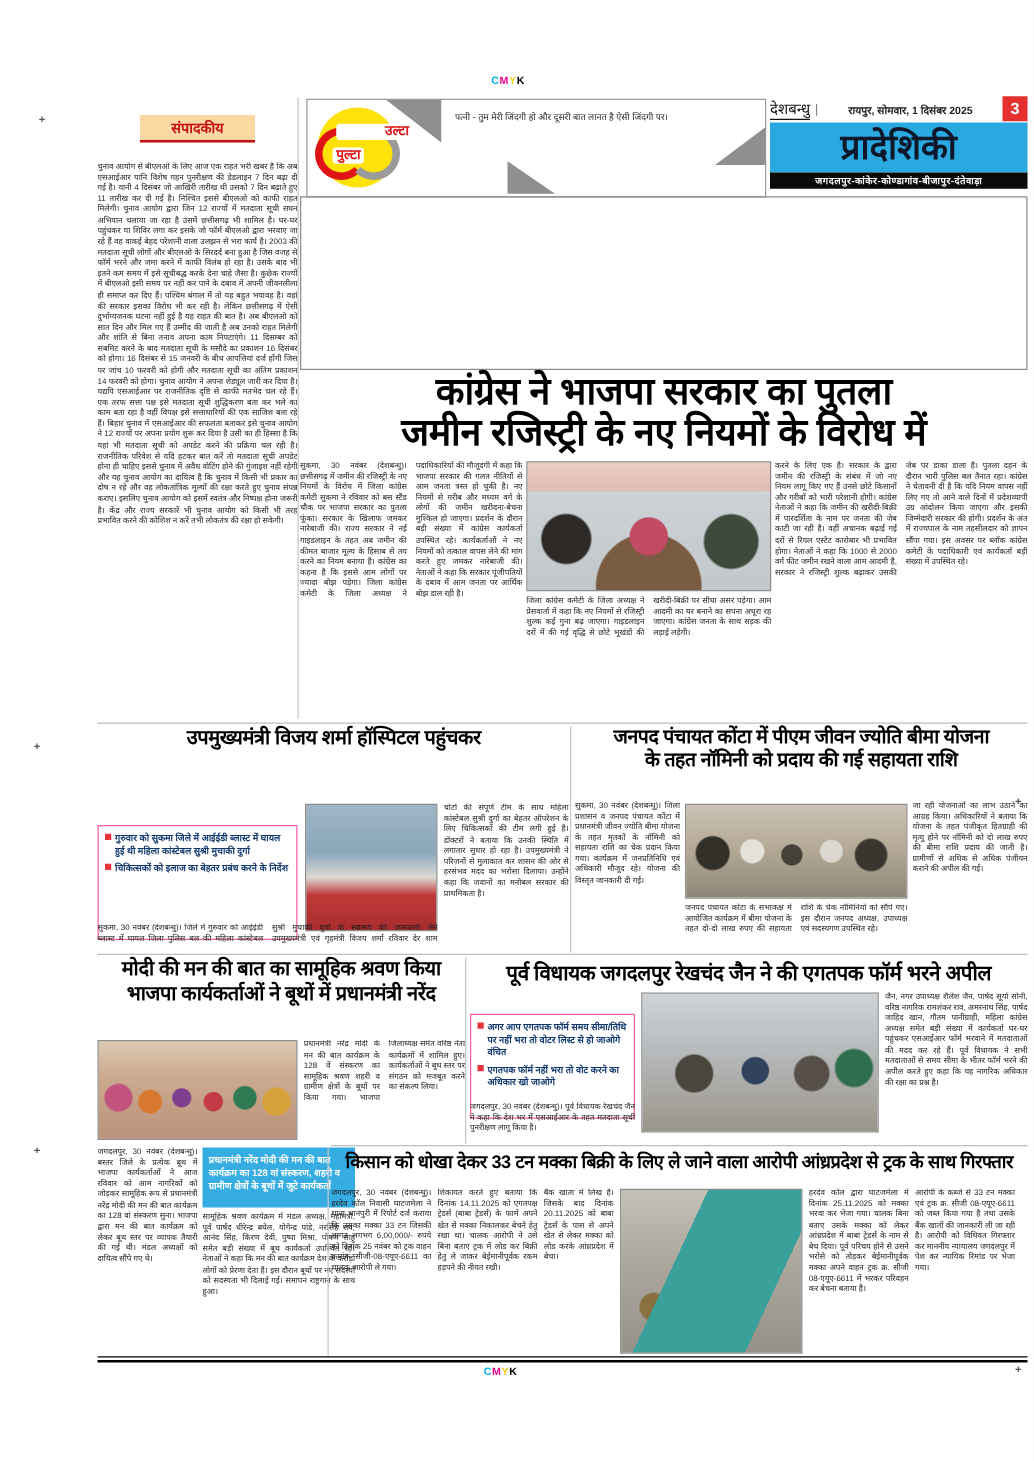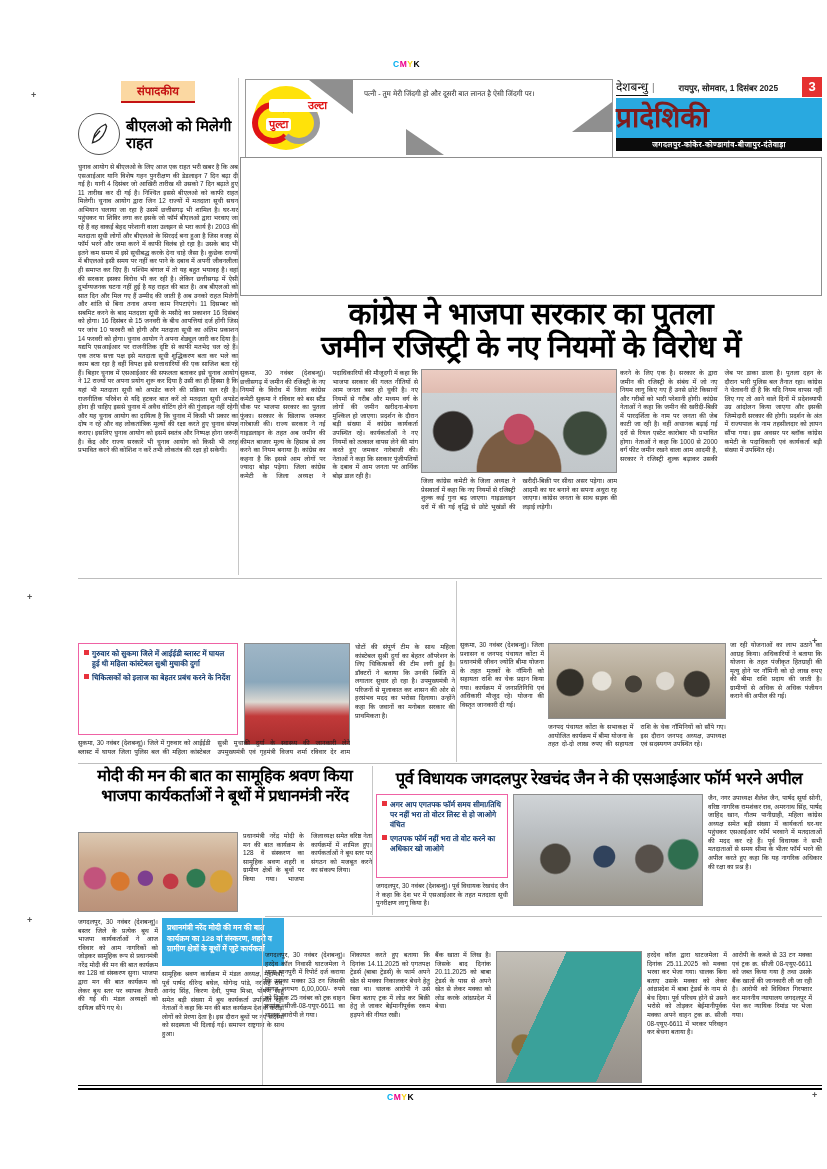--- a/index.html
+++ b/index.html
@@ -6,26 +6,26 @@
   #page{position:relative;width:827px;height:1169px;background:#ffffff;margin:0 auto;
         font-family:"Liberation Sans","DejaVu Sans",sans-serif;overflow:hidden;}
   .abs{position:absolute;}
   .body-txt{font-size:6.4px;line-height:1.34;text-align:justify;color:#1c1c1c;overflow:hidden;}
   .cols2{column-count:2;column-gap:7px;}
   .headline{font-weight:800;color:#000;text-align:center;letter-spacing:-0.3px;}
   .photo{border:1px solid #8d8d8d;box-sizing:border-box;}
   .crop{color:#555;font-size:9px;font-weight:bold;}
   .vrule{width:1px;background:#c6c6c6;}
   .hrule{height:1px;background:#bdbdbd;}
-  .pinkbox{border:1.6px solid #ef62a4;background:#fff;box-sizing:border-box;padding:5px 5px;}
+  .pinkbox{border:1.6px solid #ef62a4;background:#fff;box-sizing:border-box;padding:5px 5px;margin-top:17px;}
   .bullet-row{display:flex;gap:3px;margin-bottom:4px;}
   .bullet-sq{width:5px;height:5px;background:#e8323c;margin-top:1px;flex:none;}
   .bullet-txt{font-size:7.4px;font-weight:bold;color:#123a6e;line-height:1.35;text-align:left;}
   
-  .secbox{background:#29a9e0;color:#7f1d1d;font-weight:800;}
+  .secbox{background:#29a9e0;color:#0f172a;font-weight:800;text-align:center;}
   .districts{background:#0b0b0b;color:#fff;font-weight:bold;text-align:center;}
   .pageno{background:#e53030;color:#fff;font-weight:800;text-align:center;}
   
   .edlabel{background:#fbd8a2;color:#c41212;font-weight:800;text-align:center;
            border-bottom:2px solid #c41212;padding:2px 0 3px 0;font-size:11.5px;}
   
   .jokebox{border:1px solid #9a9a9a;background:#fff;}
   .tri{width:0;height:0;}
   .logo-circle{width:64px;height:64px;border-radius:50%;background:#ffe20a;position:absolute;}
   .arc{position:absolute;border-radius:50%;width:30px;height:30px;border:6px solid transparent;}
@@ -92,29 +92,21 @@
   <span class="abs crop" style="left:27px;top:592px;">+</span>
   <span class="abs crop" style="left:27px;top:915px;">+</span>
   <span class="abs crop" style="left:812px;top:636px;">+</span>
   <span class="abs crop" style="left:812px;top:1090px;">+</span>
 
   <div class="abs cmyk" style="left:393px;top:59px;">
     <span style="color:#00aeef">C</span><span style="color:#ec008c">M</span><span style="color:#f7d117">Y</span><span style="color:#000">K</span>
   </div>
 
   <div class="abs" style="left:78px;top:76px;width:160px;height:500px;">
-    <div class="edlabel" style="width:74px;margin:5px auto;">संपादकीय</div>
-    <div style="display:flex;gap:6px;margin-top:10px;align-items:center;">
-      <span style="flex:none;width:40px;height:40px;border:1px solid #555;border-radius:50%;display:flex;align-items:center;justify-content:center;">
-        <svg width="26" height="26" viewBox="0 0 24 24">
-            <path d="M18 3 C13 5 8 10 7 16 L6 20 L9 19 C14 17 18 11 19 5 Z M7 16 L13 9" fill="none" stroke="#222" stroke-width="1.2"></path>
-          </svg>
-      </span>
-      <div style="font-size:15px;font-weight:800;line-height:1.15;color:#000;">बीएलओ को मिलेगी राहत</div>
-    </div>
+    <div class="edlabel" style="width:92px;margin:16px auto;">संपादकीय</div>
     <div class="body-txt" style="margin-top:8px;height:425px;">चुनाव आयोग से बीएलओ के लिए आज एक राहत भरी खबर है कि अब एसआईआर यानि विशेष गहन पुनरीक्षण की डेडलाइन 7 दिन बढ़ा दी गई है। यानी 4 दिसंबर जो आखिरी तारीख थी उसको 7 दिन बढ़ाते हुए 11 तारीख कर दी गई है। निश्चित इससे बीएलओ को काफी राहत मिलेगी। चुनाव आयोग द्वारा जिन 12 राज्यों में मतदाता सूची सघन अभियान चलाया जा रहा है उसमें छत्तीसगढ़ भी शामिल है। घर-घर पहुंचकर या शिविर लगा कर इसके जो फॉर्म बीएलओ द्वारा भरवाए जा रहे हैं वह वाकई बेहद परेशानी वाला उलझन से भरा कार्य है। 2003 की मतदाता सूची लोगों और बीएलओ के सिरदर्द बना हुआ है जिस वजह से फॉर्म भरने और जमा करने में काफी विलंब हो रहा है। उसके बाद भी इतने कम समय में इसे सूचीबद्ध करके देना चाहे जैसा है। कुछेक राज्यों में बीएलओ इसी समय पर नहीं कर पाने के दबाव में अपनी जीवनलीला ही समाप्त कर दिए हैं। पश्चिम बंगाल में तो यह बहुत भयावह है। वहां की सरकार इसका विरोध भी कर रही है। लेकिन छत्तीसगढ़ में ऐसी दुर्भाग्यजनक घटना नहीं हुई है यह राहत की बात है। अब बीएलओ को सात दिन और मिल गए हैं उम्मीद की जाती है अब उनको राहत मिलेगी और शांति से बिना तनाव अपना काम निपटाएंगे। 11 दिसम्बर को सबमिट करने के बाद मतदाता सूची के मसौदे का प्रकाशन 16 दिसंबर को होगा। 16 दिसंबर से 15 जनवरी के बीच आपत्तियां दर्ज होंगी जिस पर जांच 10 फरवरी को होगी और मतदाता सूची का अंतिम प्रकाशन 14 फरवरी को होगा। चुनाव आयोग ने अपना शेड्यूल जारी कर दिया है। यद्यपि एसआईआर पर राजनीतिक दृष्टि से काफी मतभेद चल रहे हैं। एक तरफ सत्ता पक्ष इसे मतदाता सूची शुद्धिकरण बता कर भले का काम बता रहा है वहीं विपक्ष इसे सत्ताधारियों की एक साजिश बता रहे हैं। बिहार चुनाव में एसआईआर की सफलता बताकर इसे चुनाव आयोग ने 12 राज्यों पर अपना प्रयोग शुरू कर दिया है उसी का ही हिस्सा है कि यहां भी मतदाता सूची को अपडेट करने की प्रक्रिया चल रही है। राजनीतिक परिवेश से यदि हटकर बात करें तो मतदाता सूची अपडेट होना ही चाहिए इससे चुनाव में अवैध वोटिंग होने की गुंजाइश नहीं रहेगी और यह चुनाव आयोग का दायित्व है कि चुनाव में किसी भी प्रकार का दोष न रहे और वह लोकतांत्रिक मूल्यों की रक्षा करते हुए चुनाव संपन्न कराए। इसलिए चुनाव आयोग को इसमें स्वतंत्र और निष्पक्ष होना जरूरी है। केंद्र और राज्य सरकारें भी चुनाव आयोग को किसी भी तरह प्रभावित करने की कोशिश न करें तभी लोकतंत्र की रक्षा हो सकेगी।</div>
   </div>
   <div class="abs vrule" style="left:238px;top:78px;height:497px;"></div>
 
   <div class="abs jokebox" style="left:245px;top:79px;width:366px;height:77px;">
     <div class="abs tri" style="left:63px;top:0;border-top:34px solid #8f8f8f;border-left:44px solid transparent;"></div>
     <div class="abs tri" style="left:160px;bottom:2px;border-bottom:26px solid #8f8f8f;border-right:38px solid transparent;"></div>
     <div class="abs tri" style="right:0;top:22px;border-bottom:30px solid #8f8f8f;border-left:40px solid transparent;"></div>
     <div class="logo-circle" style="left:8px;top:6px;">
       <span class="arc" style="left:-2px;top:16px;border-left-color:#e01414;border-top-color:#e01414;border-bottom-color:#e01414;"></span>
@@ -145,38 +137,43 @@
   </div>
   <div class="abs body-txt cols2" style="left:240px;top:369px;width:178px;height:207px;">सुकमा, 30 नवंबर (देशबन्धु)। छत्तीसगढ़ में जमीन की रजिस्ट्री के नए नियमों के विरोध में जिला कांग्रेस कमेटी सुकमा ने रविवार को बस स्टैंड चौक पर भाजपा सरकार का पुतला फूंका। सरकार के खिलाफ जमकर नारेबाजी की। राज्य सरकार ने नई गाइडलाइन के तहत अब जमीन की कीमत बाजार मूल्य के हिसाब से तय करने का नियम बनाया है। कांग्रेस का कहना है कि इससे आम लोगों पर ज्यादा बोझ पड़ेगा। जिला कांग्रेस कमेटी के जिला अध्यक्ष ने पदाधिकारियों की मौजूदगी में कहा कि भाजपा सरकार की गलत नीतियों से आम जनता त्रस्त हो चुकी है। नए नियमों से गरीब और मध्यम वर्ग के लोगों की जमीन खरीदना-बेचना मुश्किल हो जाएगा। प्रदर्शन के दौरान बड़ी संख्या में कांग्रेस कार्यकर्ता उपस्थित रहे। कार्यकर्ताओं ने नए नियमों को तत्काल वापस लेने की मांग करते हुए जमकर नारेबाजी की। नेताओं ने कहा कि सरकार पूंजीपतियों के दबाव में आम जनता पर आर्थिक बोझ डाल रही है।</div>
   <div class="abs photo ph-press" style="left:421px;top:369px;width:196px;height:104px;"></div>
   <div class="abs body-txt cols2" style="left:421px;top:477px;width:196px;height:99px;">जिला कांग्रेस कमेटी के जिला अध्यक्ष ने प्रेसवार्ता में कहा कि नए नियमों से रजिस्ट्री शुल्क कई गुना बढ़ जाएगा। गाइडलाइन दरों में की गई वृद्धि से छोटे भूखंडों की खरीदी-बिक्री पर सीधा असर पड़ेगा। आम आदमी का घर बनाने का सपना अधूरा रह जाएगा। कांग्रेस जनता के साथ सड़क की लड़ाई लड़ेगी।</div>
   <div class="abs body-txt cols2" style="left:620px;top:369px;width:202px;height:207px;">करने के लिए एक है। सरकार के द्वारा जमीन की रजिस्ट्री के संबंध में जो नए नियम लागू किए गए हैं उनसे छोटे किसानों और गरीबों को भारी परेशानी होगी। कांग्रेस नेताओं ने कहा कि जमीन की खरीदी-बिक्री में पारदर्शिता के नाम पर जनता की जेब काटी जा रही है। वहीं अचानक बढ़ाई गई दरों से रियल एस्टेट कारोबार भी प्रभावित होगा। नेताओं ने कहा कि 1000 से 2000 वर्ग फीट जमीन रखने वाला आम आदमी है, सरकार ने रजिस्ट्री शुल्क बढ़ाकर उसकी जेब पर डाका डाला है। पुतला दहन के दौरान भारी पुलिस बल तैनात रहा। कांग्रेस ने चेतावनी दी है कि यदि नियम वापस नहीं लिए गए तो आने वाले दिनों में प्रदेशव्यापी उग्र आंदोलन किया जाएगा और इसकी जिम्मेदारी सरकार की होगी। प्रदर्शन के अंत में राज्यपाल के नाम तहसीलदार को ज्ञापन सौंपा गया। इस अवसर पर ब्लॉक कांग्रेस कमेटी के पदाधिकारी एवं कार्यकर्ता बड़ी संख्या में उपस्थित रहे।</div>
 
   <div class="abs hrule" style="left:78px;top:578px;width:744px;"></div>
 
   <div class="abs" style="left:78px;top:581px;width:378px;height:181px;">
     <div class="headline" style="font-size:16px;line-height:1.2;">
+      <div>उपमुख्यमंत्री विजय शर्मा हॉस्पिटल पहुंचकर</div>
     </div>
     <div class="abs pinkbox" style="left:0;top:62px;width:160px;height:92px;">
       <div class="bullet-row">
           <span class="bullet-sq"></span>
           <span class="bullet-txt">गुरुवार को सुकमा जिले में आईईडी ब्लास्ट में घायल हुई थी महिला कांस्टेबल सुश्री मुचाकी दुर्गा</span>
         </div>
       <div class="bullet-row">
           <span class="bullet-sq"></span>
           <span class="bullet-txt">चिकित्सकों को इलाज का बेहतर प्रबंध करने के निर्देश</span>
         </div>
     </div>
     <div class="abs photo ph-hosp" style="left:166px;top:62px;width:106px;height:102px;"></div>
     <div class="abs body-txt" style="left:277px;top:62px;width:100px;height:118px;">चोटों की संपूर्ण टीम के साथ महिला कांस्टेबल सुश्री दुर्गा का बेहतर ऑपरेशन के लिए चिकित्सकों की टीम लगी हुई है। डॉक्टरों ने बताया कि उनकी स्थिति में लगातार सुधार हो रहा है। उपमुख्यमंत्री ने परिजनों से मुलाकात कर शासन की ओर से हरसंभव मदद का भरोसा दिलाया। उन्होंने कहा कि जवानों का मनोबल सरकार की प्राथमिकता है।</div>
     <div class="abs body-txt cols2" style="left:0;top:158px;width:272px;height:23px;">सुकमा, 30 नवंबर (देशबन्धु)। जिले में गुरुवार को आईईडी ब्लास्ट में घायल जिला पुलिस बल की महिला कांस्टेबल सुश्री मुचाकी दुर्गा के स्वास्थ्य की जानकारी लेने उपमुख्यमंत्री एवं गृहमंत्री विजय शर्मा रविवार देर शाम रायपुर स्थित निजी अस्पताल पहुंचे और चिकित्सकों को बेहतर इलाज के निर्देश दिए।</div>
   </div>
   <div class="abs vrule" style="left:456px;top:581px;height:181px;"></div>
 
   <div class="abs" style="left:460px;top:581px;width:362px;height:181px;">
+    <div class="headline" style="font-size:15.5px;line-height:1.2;">
+      <div>जनपद पंचायत कोंटा में पीएम जीवन ज्योति बीमा योजना</div>
+      <div>के तहत नॉमिनी को प्रदाय की गई सहायता राशि</div>
+    </div>
     <div class="abs body-txt" style="left:0;top:60px;width:84px;height:121px;">सुकमा, 30 नवंबर (देशबन्धु)। जिला प्रशासन व जनपद पंचायत कोंटा में प्रधानमंत्री जीवन ज्योति बीमा योजना के तहत मृतकों के नॉमिनी को सहायता राशि का चेक प्रदान किया गया। कार्यक्रम में जनप्रतिनिधि एवं अधिकारी मौजूद रहे। योजना की विस्तृत जानकारी दी गई।</div>
     <div class="abs photo ph-group" style="left:88px;top:62px;width:178px;height:76px;"></div>
     <div class="abs body-txt cols2" style="left:88px;top:142px;width:178px;height:39px;">जनपद पंचायत कोंटा के सभाकक्ष में आयोजित कार्यक्रम में बीमा योजना के तहत दो-दो लाख रुपए की सहायता राशि के चेक नॉमिनियों को सौंपे गए। इस दौरान जनपद अध्यक्ष, उपाध्यक्ष एवं सदस्यगण उपस्थित रहे।</div>
     <div class="abs body-txt" style="left:270px;top:60px;width:92px;height:121px;">जा रही योजनाओं का लाभ उठाने का आग्रह किया। अधिकारियों ने बताया कि योजना के तहत पंजीकृत हितग्राही की मृत्यु होने पर नॉमिनी को दो लाख रुपए की बीमा राशि प्रदाय की जाती है। ग्रामीणों से अधिक से अधिक पंजीयन कराने की अपील की गई।</div>
   </div>
 
   <div class="abs hrule" style="left:78px;top:763px;width:744px;"></div>
 
   <div class="abs" style="left:78px;top:766px;width:294px;height:319px;">
     <div class="headline" style="font-size:16px;line-height:1.25;">
@@ -185,40 +182,41 @@
     </div>
     <div class="abs photo ph-crowd" style="left:0;top:66px;width:160px;height:80px;"></div>
     <div class="abs body-txt cols2" style="left:165px;top:66px;width:129px;height:82px;">प्रधानमंत्री नरेंद्र मोदी के मन की बात कार्यक्रम के 128 वें संस्करण का सामूहिक श्रवण शहरी व ग्रामीण क्षेत्रों के बूथों पर किया गया। भाजपा जिलाध्यक्ष समेत वरिष्ठ नेता कार्यक्रमों में शामिल हुए। कार्यकर्ताओं ने बूथ स्तर पर संगठन को मजबूत करने का संकल्प लिया।</div>
     <div class="abs body-txt" style="left:0;top:152px;width:80px;height:167px;">जगदलपुर, 30 नवंबर (देशबन्धु)। बस्तर जिले के प्रत्येक बूथ में भाजपा कार्यकर्ताओं ने आज रविवार को आम नागरिकों को जोड़कर सामूहिक रूप से प्रधानमंत्री नरेंद्र मोदी की मन की बात कार्यक्रम का 128 वां संस्करण सुना। भाजपा द्वारा मन की बात कार्यक्रम को लेकर बूथ स्तर पर व्यापक तैयारी की गई थी। मंडल अध्यक्षों को दायित्व सौंपे गए थे।</div>
     <div class="abs bluebox" style="left:84px;top:152px;width:122px;height:48px;">प्रधानमंत्री नरेंद मोदी की मन की बात कार्यक्रम का 128 वां संस्करण, शहरी व ग्रामीण क्षेत्रों के बूथों में जुटे कार्यकर्ता</div>
     <div class="abs body-txt" style="left:84px;top:204px;width:122px;height:115px;">सामूहिक श्रवण कार्यक्रम में मंडल अध्यक्ष, महामंत्री, पूर्व पार्षद धीरेन्द्र बघेल, योगेन्द्र पांडे, नरसिंह राव, आनंद सिंह, किरण देवी, पुष्पा मिश्रा, पोषण साहू समेत बड़ी संख्या में बूथ कार्यकर्ता उपस्थित रहे। नेताओं ने कहा कि मन की बात कार्यक्रम देश के करोड़ों लोगों को प्रेरणा देता है। इस दौरान बूथों पर नए सदस्यों को सदस्यता भी दिलाई गई। समापन राष्ट्रगान के साथ हुआ।</div>
   </div>
   <div class="abs vrule" style="left:372px;top:766px;height:149px;"></div>
 
   <div class="abs" style="left:376px;top:766px;width:446px;height:149px;">
-    <div class="headline" style="font-size:16.5px;">पूर्व विधायक जगदलपुर रेखचंद जैन ने की एसआईआर फॉर्म भरने अपील</div>
+    <div class="headline" style="font-size:16.5px;">पूर्व विधायक जगदलपुर रेखचंद जैन ने की एगतपक फॉर्म भरने अपील</div>
     <div class="abs pinkbox" style="left:0;top:28px;width:132px;height:84px;">
       <div class="bullet-row">
           <span class="bullet-sq"></span>
           <span class="bullet-txt">अगर आप एगतपक फॉर्म समय सीमा/तिथि पर नहीं भरा तो वोटर लिस्ट से हो जाओगे वंचित</span>
         </div>
       <div class="bullet-row">
           <span class="bullet-sq"></span>
           <span class="bullet-txt">एगतपक फॉर्म नहीं भरा तो वोट करने का अधिकार खो जाओगे</span>
         </div>
     </div>
     <div class="abs body-txt" style="left:0;top:116px;width:132px;height:32px;">जगदलपुर, 30 नवंबर (देशबन्धु)। पूर्व विधायक रेखचंद जैन ने कहा कि देश भर में एसआईआर के तहत मतदाता सूची पुनरीक्षण लागू किया है।</div>
     <div class="abs photo ph-street" style="left:137px;top:28px;width:190px;height:112px;"></div>
     <div class="abs body-txt" style="left:332px;top:28px;width:114px;height:120px;">जैन, नगर उपाध्यक्ष शैलेश जैन, पार्षद सूर्या सोनी, वरिष्ठ नागरिक रामशंकर राव, अमरनाथ सिंह, पार्षद जाहिद खान, गौतम पानीग्राही, महिला कांग्रेस अध्यक्ष समेत बड़ी संख्या में कार्यकर्ता घर-घर पहुंचकर एसआईआर फॉर्म भरवाने में मतदाताओं की मदद कर रहे हैं। पूर्व विधायक ने सभी मतदाताओं से समय सीमा के भीतर फॉर्म भरने की अपील करते हुए कहा कि यह नागरिक अधिकार की रक्षा का प्रश्न है।</div>
   </div>
 
   <div class="abs hrule" style="left:265px;top:916px;width:557px;"></div>
   <div class="abs vrule" style="left:262px;top:918px;height:167px;"></div>
 
   <div class="abs" style="left:265px;top:918px;width:557px;height:167px;">
+    <div class="headline" style="font-size:14.5px;">किसान को धोखा देकर 33 टन मक्का बिक्री के लिए ले जाने वाला आरोपी आंध्रप्रदेश से ट्रक के साथ गिरफ्तार</div>
     <div style="position:absolute;left:0;top:33px;display:flex;gap:5px;">
       <div class="body-txt" style="width:80px;height:132px;">जगदलपुर, 30 नवंबर (देशबन्धु)। हरदेव कॉल निवासी घाटजमेला ने थाना भानपुरी में रिपोर्ट दर्ज कराया कि उसका मक्का 33 टन जिसकी लागत लगभग 6,00,000/- रुपये को दिनांक 25 नवंबर को ट्रक वाहन क्रमांक सीजी-08-एयूए-6611 का चालक आरोपी ले गया।</div>
       <div class="body-txt" style="width:80px;height:132px;">शिकायत करते हुए बताया कि दिनांक 14.11.2025 को एगतपक्ष ट्रेडर्स (बाबा ट्रेडर्स) के फार्म अपने खेत से मक्का निकालकर बेचने हेतु रखा था। चालक आरोपी ने उसे बिना बताए ट्रक में लोड कर बिक्री हेतु ले जाकर बेईमानीपूर्वक रकम हड़पने की नीयत रखी।</div>
       <div class="body-txt" style="width:56px;height:132px;">बैंक खाता में लिख है। जिसके बाद दिनांक 20.11.2025 को बाबा ट्रेडर्स के पास से अपने खेत से लेकर मक्का को लोड करके आंध्रप्रदेश में बेचा।</div>
       <div class="photo ph-truck" style="width:146px;height:132px;"></div>
       <div class="body-txt" style="width:80px;height:132px;">हरदेव कॉल द्वारा घाटजमेला में दिनांक 25.11.2025 को मक्का भरवा कर भेजा गया। चालक बिना बताए उसके मक्का को लेकर आंध्रप्रदेश में बाबा ट्रेडर्स के नाम से बेच दिया। पूर्व परिचय होने से उसने भरोसे को तोड़कर बेईमानीपूर्वक मक्का अपने वाहन ट्रक क्र. सीजी 08-एयूए-6611 में भरकर परिवहन कर बेचना बताया है।</div>
       <div class="body-txt" style="width:80px;height:132px;">आरोपी के कब्जे से 33 टन मक्का एवं ट्रक क्र. सीजी 08-एयूए-6611 को जब्त किया गया है तथा उसके बैंक खातों की जानकारी ली जा रही है। आरोपी को विधिवत गिरफ्तार कर माननीय न्यायालय जगदलपुर में पेश कर न्यायिक रिमांड पर भेजा गया।</div>
     </div>
   </div>
 

